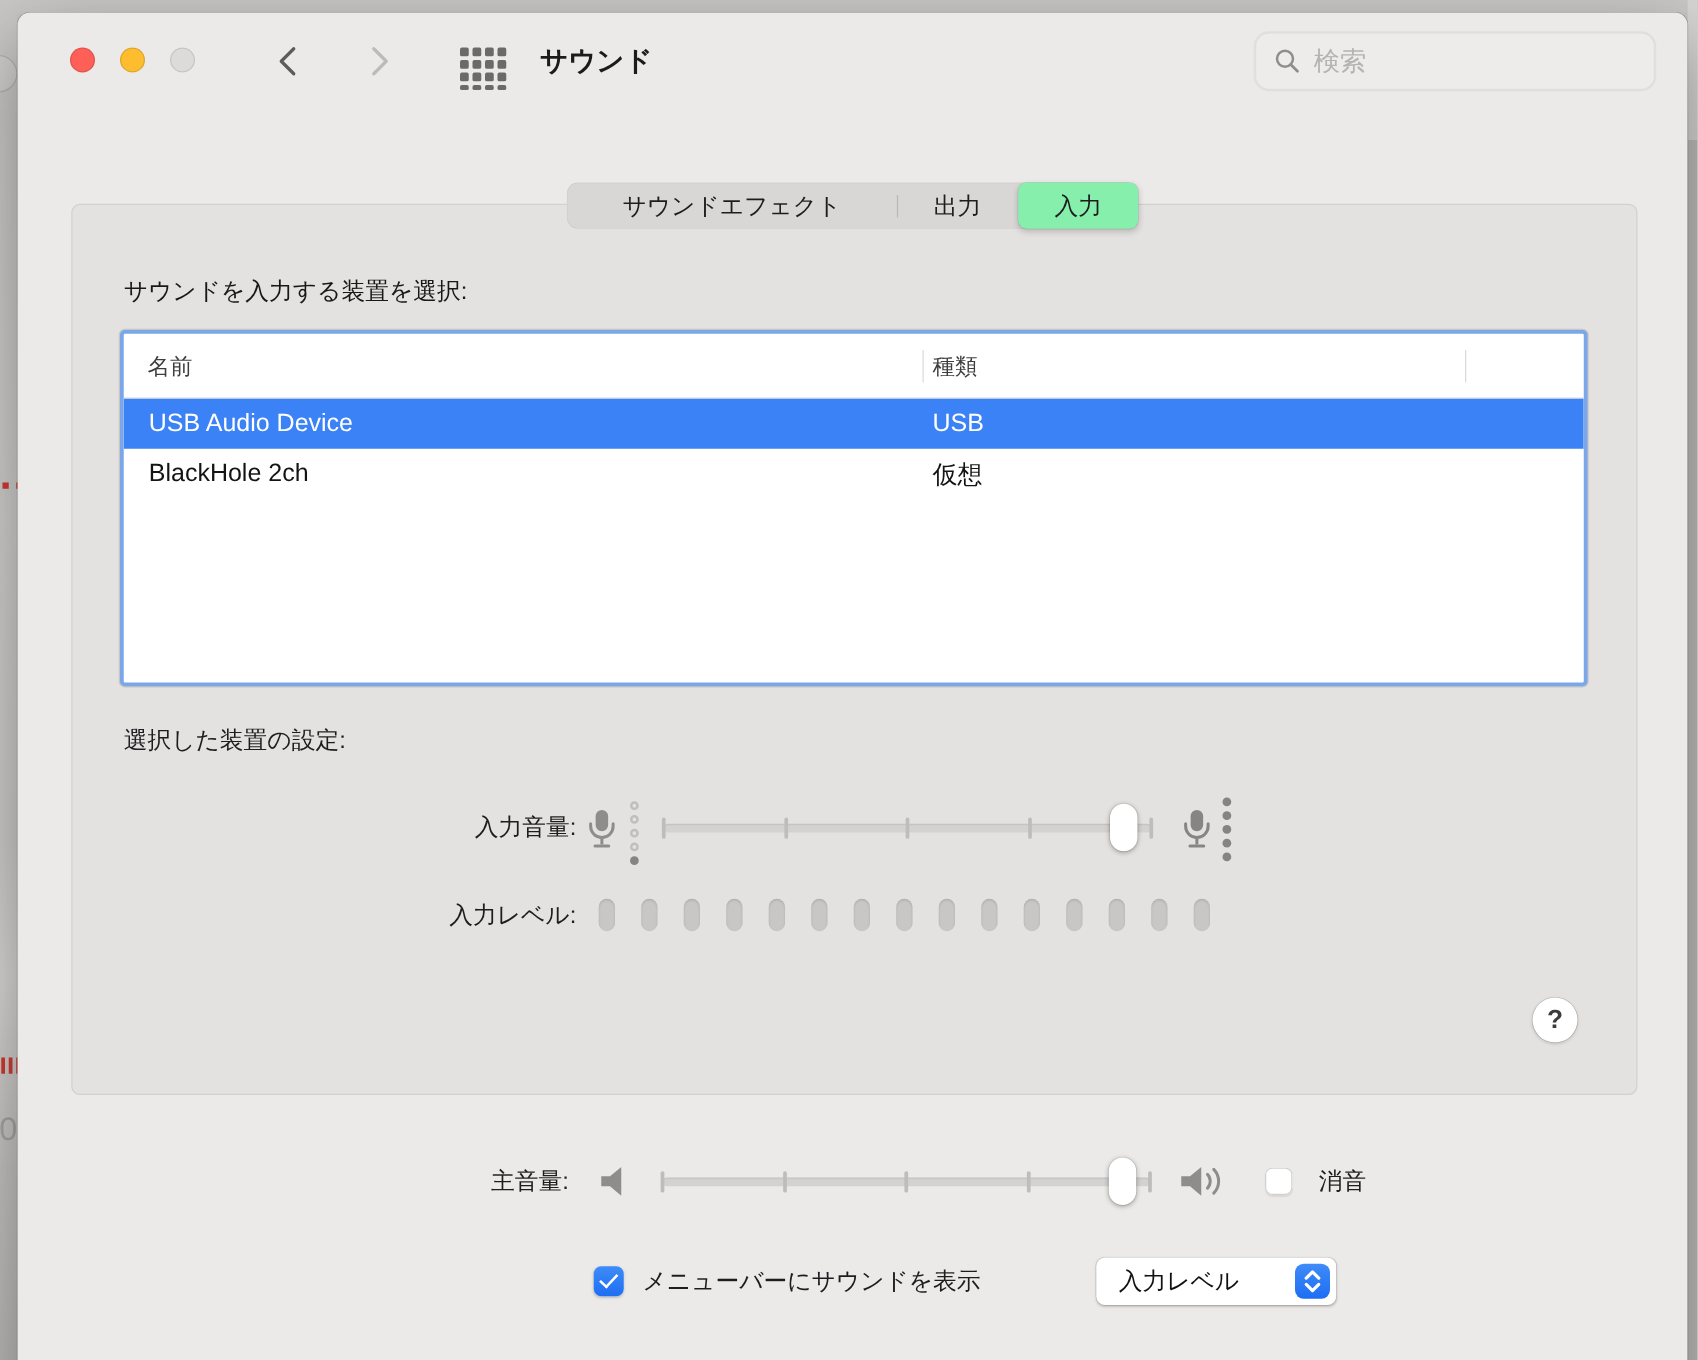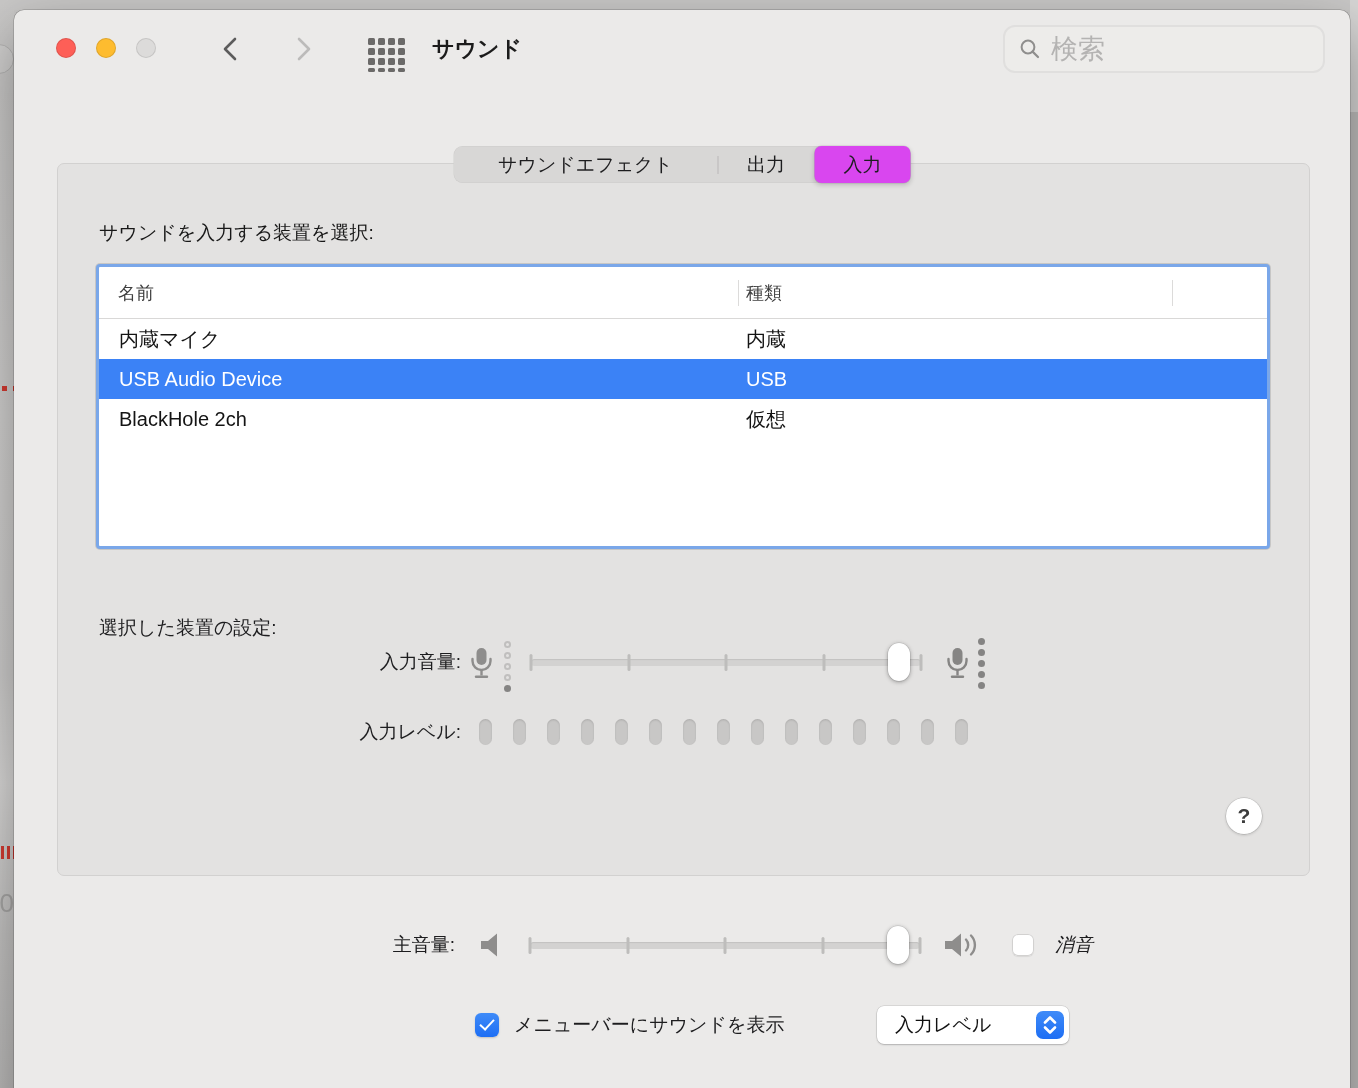--- a/index.html
+++ b/index.html
@@ -44,31 +44,31 @@
   .grid-icon { position:absolute; left:354px; top:28px; display:grid;
     grid-template-columns:repeat(4,7px); grid-auto-rows:7px; gap:3px; }
   .grid-icon i { background:#6b6a69; border-radius:1.5px; display:block; }
   .grid-icon i.half { height:3.5px; align-self:start; }
   .win-title { position:absolute; left:418px; top:24px; font-size:22px; font-weight:700; color:#1b1b1b; }
   .search { position:absolute; left:989px; top:15px; width:322px; height:48px;
     background:#edecEB; background:#edecea; border:2px solid #e0dfde; border-radius:12px;
     display:flex; align-items:center; padding:0 14px; gap:10px; }
   .search svg { flex:0 0 auto; }
   .search input { border:none; outline:none; background:transparent; width:100%;
-    font-size:27px; color:#3c3c3c; font-family:Liberation Serif, serif; }
+    font-size:21px; color:#3c3c3c; font-family:Liberation Serif, serif; }
   .search input::placeholder { color:#b4b3b2; }
 
   
   .tabs { position:absolute; top:136px; left:50%; transform:translateX(-50%);
     height:37px; display:flex; align-items:center; background:#d8d7d6; border-radius:9px;
     box-shadow:inset 0 0 0 0.5px rgba(0,0,0,.06); z-index:3; }
   .tab { height:37px; display:flex; align-items:center; justify-content:center;
     font-size:19px; color:#1d1d1f; position:relative;text-align:center; }
   .tab.w0 { width:264px; } .tab.w1 { width:95px; } .tab.w2 { width:96px; }
-  .tab.selected { background:#d946ef; border-radius:7px; height:37px;
+  .tab.selected { background:#86efac; border-radius:7px; height:37px;
     box-shadow:0 0 0 0.5px rgba(0,0,0,.10), 0 2px 5px rgba(0,0,0,.18); }
   .tab-divider { width:1px; height:18px; background:#b9b8b7; }
   .tab-divider.hide { visibility:hidden; }
 
   
   .groupbox { position:absolute; left:43px; top:153px; width:1253px; height:713px;
     background:#e3e2e1; border:1px solid #d2d1d0; border-radius:7px; }
   .select-label { position:absolute; left:41px; top:56px; font-size:19px; font-weight:400; color:#181818; }
 
   
@@ -79,21 +79,21 @@
   .th { position:absolute; top:0; height:52px; display:flex; align-items:center;
     font-size:18px; color:#3e3e3e; }
   .th.name { left:19px; } .th.type { left:647px; }
   .col-divider { position:absolute; top:13px; width:1px; height:26px; background:#dcdbda; }
   .col-divider.d1 { left:639px; } .col-divider.d2 { left:1073px; }
   .trow { position:relative; height:40px; display:flex; align-items:center; font-size:20px; color:#141414; }
   .trow .cell-name { position:absolute; left:20px; }
   .trow .cell-type { position:absolute; left:647px; }
   .trow.selected { background:#3b82f6; color:#ffffff; }
 
-  .settings-label { position:absolute; left:41px; top:415px; font-size:19px; color:#1d1d1f;margin-top:36px; }
+  .settings-label { position:absolute; left:41px; top:415px; font-size:19px; color:#1d1d1f; }
 
   
   .slider-row { position:absolute; left:0; width:100%; height:70px; }
   .slider-row .row-label { position:absolute; left:0; top:0; width:403px; height:70px;
     display:flex; align-items:center; justify-content:flex-end; font-size:19px; color:#1d1d1f; }
   .groupbox .slider-row.volume { top:463px; }
   .groupbox .slider-row.level  { top:533px; }
 
   .icon-abs { position:absolute; display:flex; align-items:center; }
   .dots { position:absolute; display:flex; flex-direction:column; gap:4px; align-items:center; }
@@ -120,21 +120,21 @@
     display:flex; align-items:center; justify-content:center; cursor:default; }
 
   
   .master-row { position:absolute; left:0; top:900px; width:1336px; height:70px; }
   .master-row .row-label { width:441px; }
   .checkbox { position:absolute; width:22px; height:22px; border-radius:6px; background:#ffffff;
     box-shadow:inset 0 0 0 1px #d2d1d0, 0 1px 1px rgba(0,0,0,.08); }
   .checkbox.checked { background:linear-gradient(#3f8bf8,#1d6ef4); box-shadow:0 1px 2px rgba(0,0,0,.18); }
   .checkbox.checked::after { content:""; position:absolute; left:7px; top:2.5px; width:6px; height:12px;
     border-right:2.6px solid #fff; border-bottom:2.6px solid #fff; transform:rotate(43deg); }
-  .mute-label { position:absolute; left:1041px; top:0; height:70px; display:flex; align-items:center; font-size:19px;font-style:italic; }
+  .mute-label { position:absolute; left:1041px; top:0; height:70px; display:flex; align-items:center; font-size:19px; }
 
   .menubar-row { position:absolute; left:0; top:985px; width:1336px; height:60px; }
   .menubar-row .checkbox { left:461px; top:18px; width:24px; height:24px; }
   .menubar-row .checkbox.checked::after { left:8px; top:3px; }
   .menubar-label { position:absolute; left:500px; top:0; height:60px; display:flex; align-items:center; font-size:19px; }
   .popup { position:absolute; left:863px; top:11px; width:192px; height:38px; background:#ffffff;
     border-radius:7px; box-shadow:0 0 0 0.5px rgba(0,0,0,.15), 0 1px 2px rgba(0,0,0,.18);
     display:flex; align-items:center; padding-left:18px; font-size:19px; color:#111; }
   .popup-chevrons { position:absolute; right:5px; top:5px; width:28px; height:28px; border-radius:7px;
     background:linear-gradient(#3f8bf8,#1d6ef4); display:flex; align-items:center; justify-content:center; }
@@ -218,24 +218,20 @@
     <div class="select-label">サウンドを入力する装置を選択:</div>
 
     <div class="table-ring">
       <div class="thead">
         <span class="th name">名前</span>
         <span class="th type">種類</span>
         <span class="col-divider d1"></span>
         <span class="col-divider d2"></span>
       </div>
       <div id="device-rows">
-          <div class="trow">
-            <span class="cell-name">内蔵マイク</span>
-            <span class="cell-type">内蔵</span>
-          </div>
           <div class="trow selected">
             <span class="cell-name">USB Audio Device</span>
             <span class="cell-type">USB</span>
           </div>
           <div class="trow">
             <span class="cell-name">BlackHole 2ch</span>
             <span class="cell-type">仮想</span>
           </div>
         </div>
     </div>

